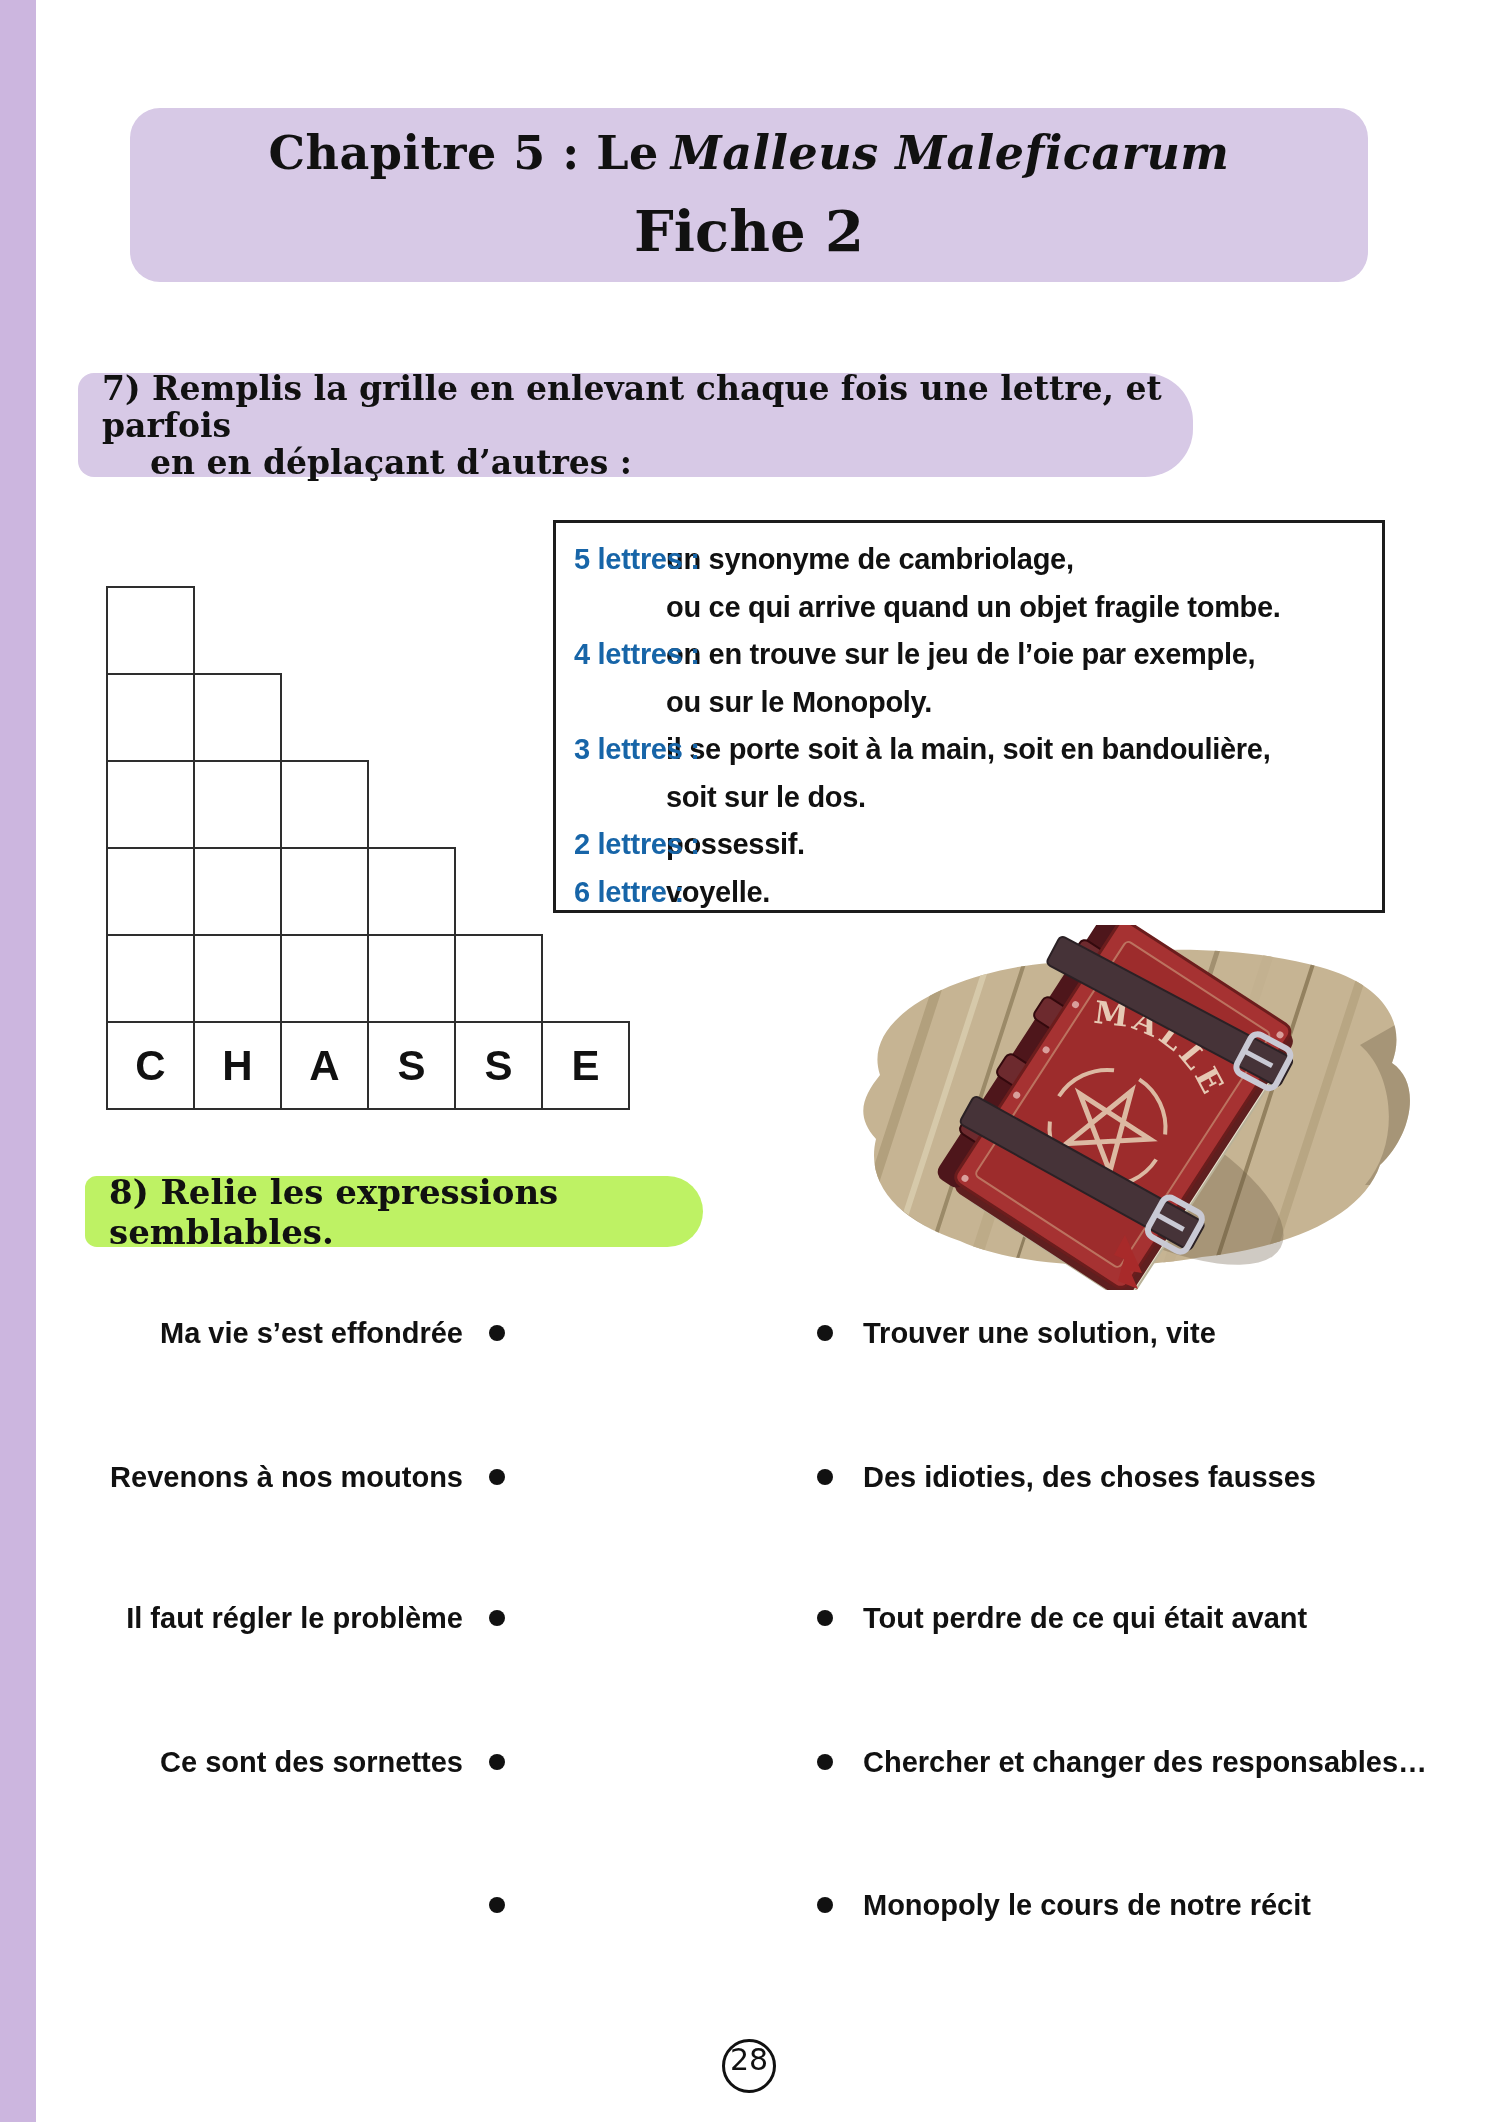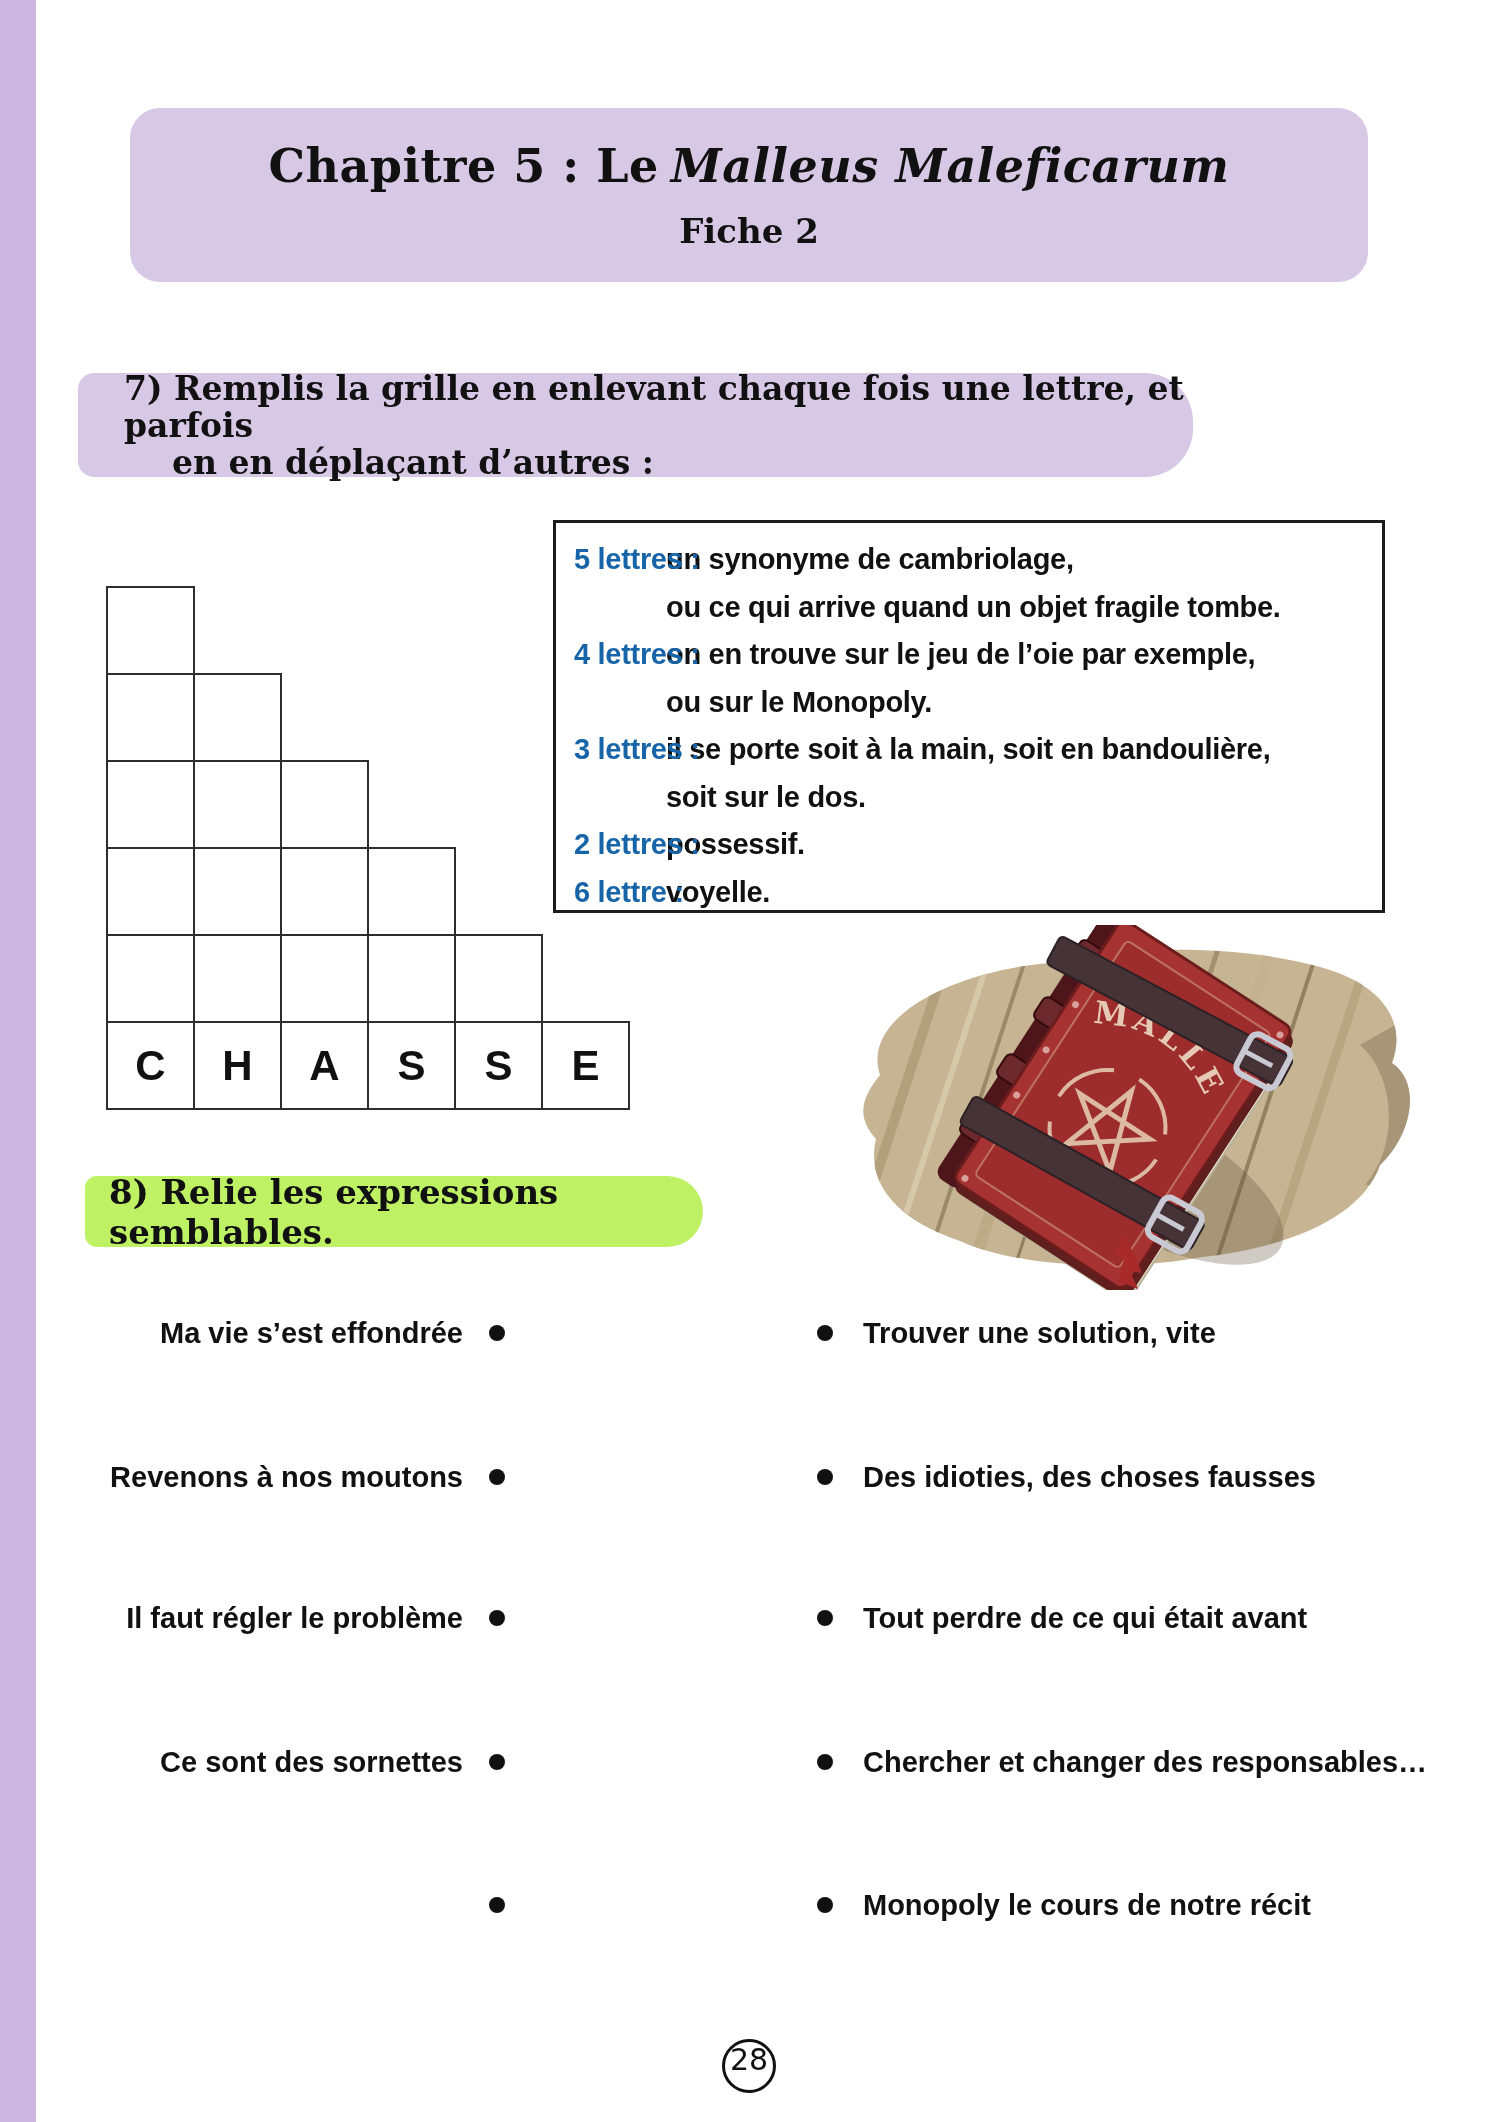--- a/index.html
+++ b/index.html
@@ -9,26 +9,26 @@
 
   
   #spine-strip{position:absolute;left:0;top:0;width:36px;height:2122px;background:#ccb6df;}
 
   
   #header-box{position:absolute;left:130px;top:108px;width:1238px;height:174px;
               background:#d7c9e6;border-radius:30px;display:flex;flex-direction:column;
               justify-content:center;align-items:center;}
   #header-line1{font-size:46px;letter-spacing:.5px;}
   #header-line1 .it{font-style:italic;margin-left:12px;}
-  #header-line2{font-size:34px;margin-top:18px;}
+  #header-line2{font-size:56px;margin-top:18px;}
 
   
   #ex7-banner{position:absolute;left:78px;top:373px;width:1115px;height:104px;
               background:#d7c9e6;border-radius:16px 48px 48px 16px;
-              display:flex;flex-direction:column;justify-content:center;padding-left:46px;box-sizing:border-box;}
+              display:flex;flex-direction:column;justify-content:center;padding-left:24px;box-sizing:border-box;}
   #ex7-banner .l{font-size:33px;line-height:37px;}
   #ex7-banner .l2{text-indent:48px;}
 
   
   .grid-row{position:absolute;display:flex;}
   .gcell{width:89px;height:89px;border:2px solid #2e2e2e;box-sizing:border-box;background:#fff;
          margin-left:-2px;display:flex;align-items:center;justify-content:center;}
   .gcell:first-child{margin-left:0;}
   .gletter{font-size:42px;font-weight:bold;}
 

